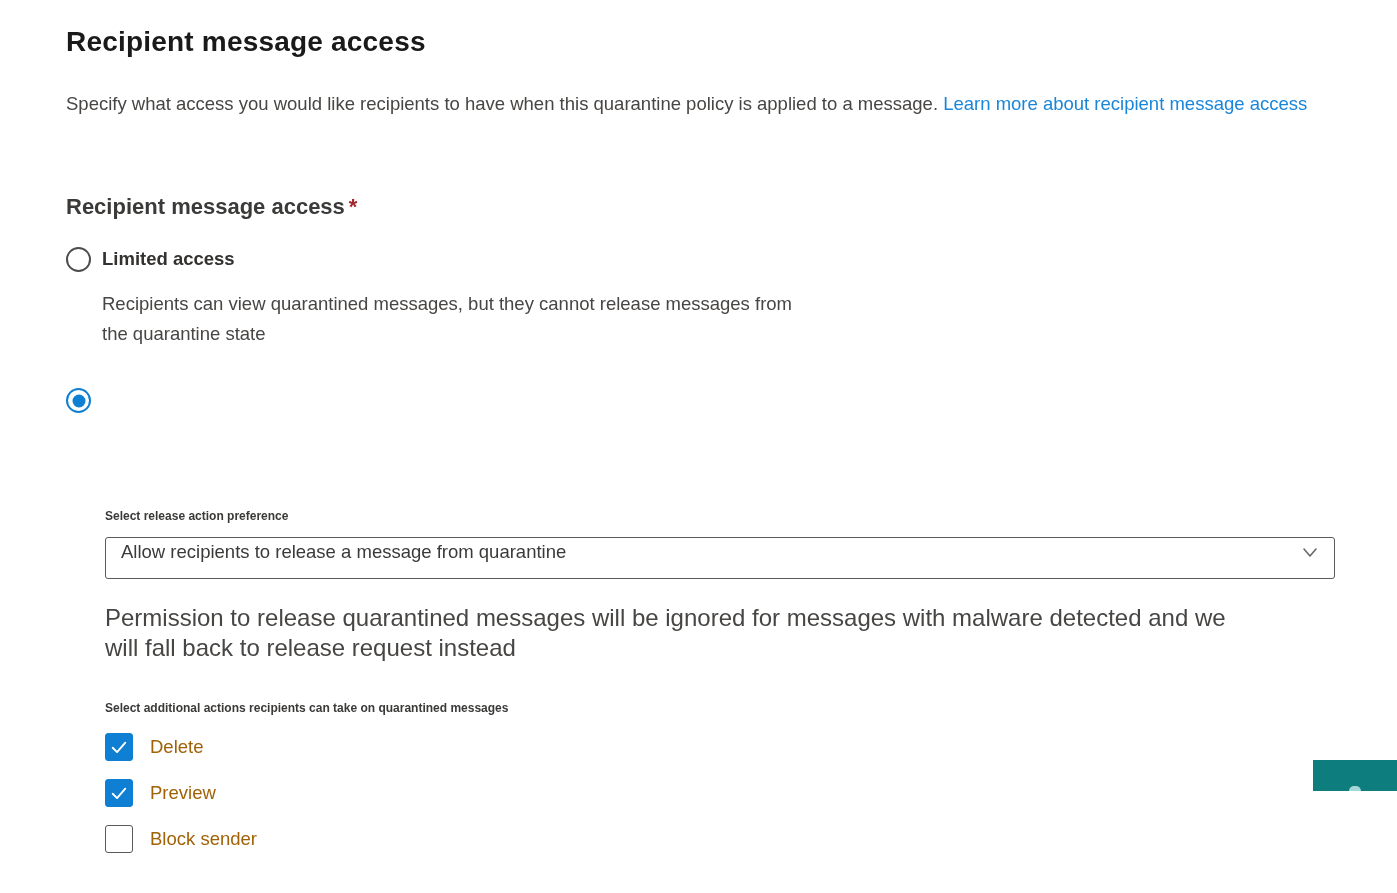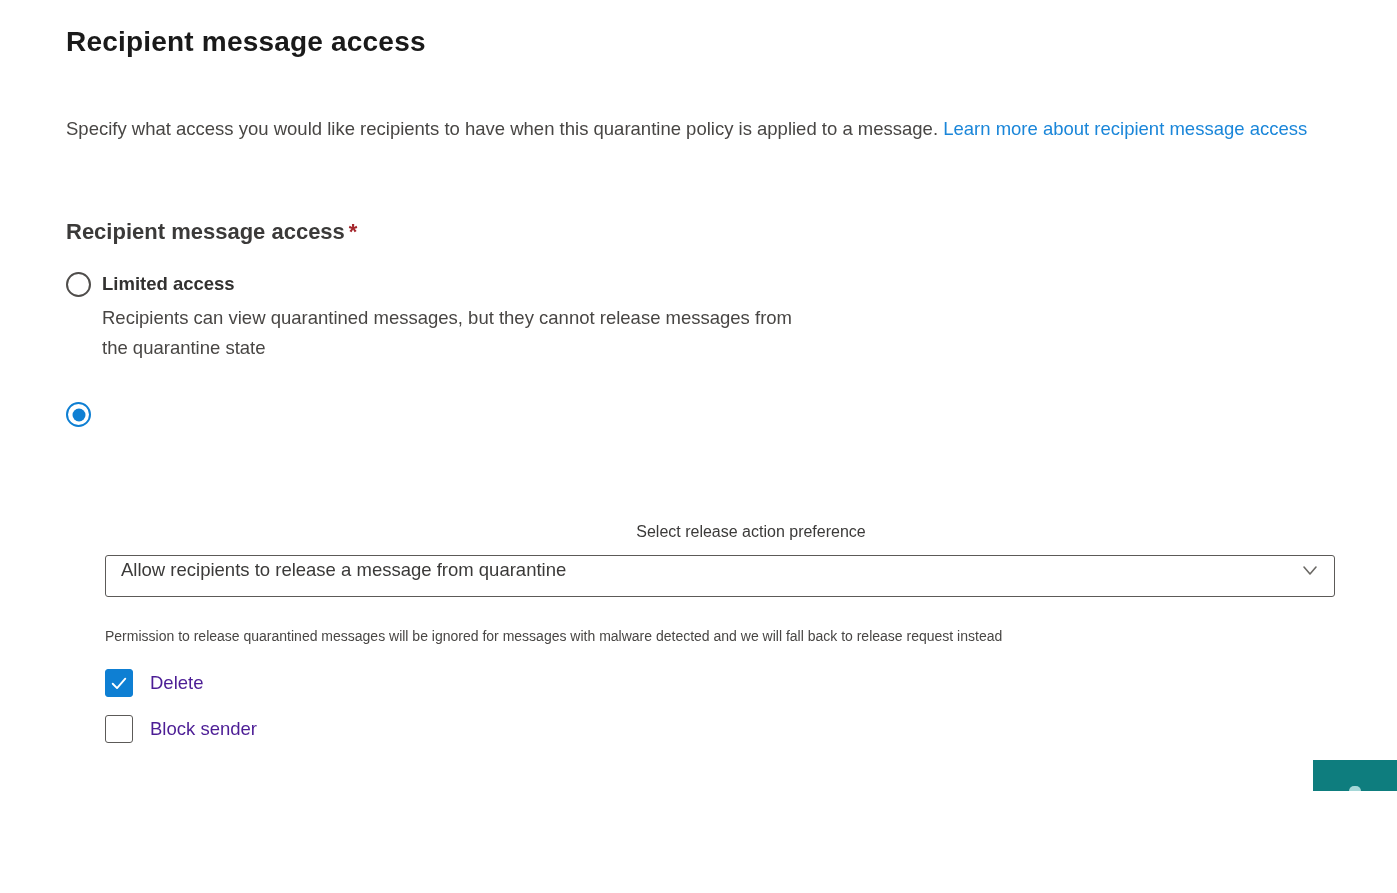--- a/index.html
+++ b/index.html
@@ -15,21 +15,21 @@
     position: relative;
     width: 1397px; height: 791px;
   }
   .page-title {
     font-size: 28px;
     font-weight: 700;
     color: #1a1a1a;
     letter-spacing: 0.2px;
   }
   .page-desc {
-    margin-top: 57px;
+    margin-top: 32px;
     max-width: 1245px;
     font-size: 18.5px;
     line-height: 28px;
     color: #484644;
   }
   .link {
     color: #1a86d9;
     text-decoration: none;
     cursor: pointer;
   }
@@ -68,33 +68,32 @@
     border-radius: 50%;
   }
   .radio-texts { padding-top: 1px; }
   .radio-title {
     font-size: 18.5px;
     font-weight: 700;
     color: #323130;
     line-height: 24px;
   }
   .radio-desc {
-    margin-top: 7px;
+    margin-top: 18px;
     max-width: 700px;
     font-size: 18.5px;
     line-height: 30px;
     color: #484644;
   }
   
   .advanced-section { margin-left: 39px; margin-top: 96px; }
   .sub-label {
-    font-size: 16px;
-    font-weight: 400;
+    font-size: 12px;
+    font-weight: 700;
     color: #3b3a39;
-    text-align: center;
   }
   .dropdown {
     margin-top: 14px;
     width: 1230px; height: 42px;
     border: 1px solid #5c5a58;
     border-radius: 3px;
     display: flex;
     align-items: center;
     padding: 0 14px 12px 15px;
     cursor: pointer;
@@ -104,21 +103,21 @@
     flex: 1 1 auto;
     font-size: 18.5px;
     color: #3b3a39;
     white-space: nowrap;
     overflow: hidden;
   }
   .chevron { flex: 0 0 auto; width: 20px; height: 20px; }
   .note {
     margin-top: 24px;
     max-width: 1160px;
-    font-size: 14px;
+    font-size: 24px;
     line-height: 30px;
     color: #484644;
   }
   .actions-label { margin-top: 38px; }
   .checkbox-row {
     display: flex;
     align-items: center;
     margin-top: 18px;
     cursor: pointer;
   }
@@ -134,21 +133,21 @@
     justify-content: center;
   }
   .checkbox svg { display: none; }
   .checkbox.checked {
     background: #0e7fd3;
     border-color: #0e7fd3;
   }
   .checkbox.checked svg { display: block; }
   .checkbox-label {
     font-size: 18.5px;
-    color: #4c1d95;
+    color: #a16207;
   }
   
   .feedback-button {
     position: absolute;
     right: 0; bottom: 0;
     width: 84px; height: 31px;
     background: #0e7d7e;
     cursor: pointer;
   }
   .feedback-button .icon-hint {
@@ -195,30 +194,39 @@
       <span class="dropdown-value">Allow recipients to release a message from quarantine</span>
       <span class="chevron">
         <svg width="20" height="20" viewBox="0 0 20 20">
           <polyline points="4,7 10,14 16,7" fill="none" stroke="#6b6965" stroke-width="1.6" stroke-linecap="round" stroke-linejoin="round"></polyline>
         </svg>
       </span>
     </div>
 
     <p class="note">Permission to release quarantined messages will be ignored for messages with malware detected and we will fall back to release request instead</p>
 
+    <div class="sub-label actions-label">Select additional actions recipients can take on quarantined messages</div>
 
     <div class="checkbox-row">
       <div class="checkbox checked">
         <svg width="22" height="22" viewBox="0 0 28 28">
           <polyline points="6,15 11.5,20.5 22,8.5" fill="none" stroke="#ffffff" stroke-width="2.4" stroke-linecap="round" stroke-linejoin="round"></polyline>
         </svg>
       </div>
       <span class="checkbox-label">Delete</span>
     </div>
 
+    <div class="checkbox-row">
+      <div class="checkbox checked">
+        <svg width="22" height="22" viewBox="0 0 28 28">
+          <polyline points="6,15 11.5,20.5 22,8.5" fill="none" stroke="#ffffff" stroke-width="2.4" stroke-linecap="round" stroke-linejoin="round"></polyline>
+        </svg>
+      </div>
+      <span class="checkbox-label">Preview</span>
+    </div>
 
     <div class="checkbox-row">
       <div class="checkbox">
         
       </div>
       <span class="checkbox-label">Block sender</span>
     </div>
 
   </div>
 

